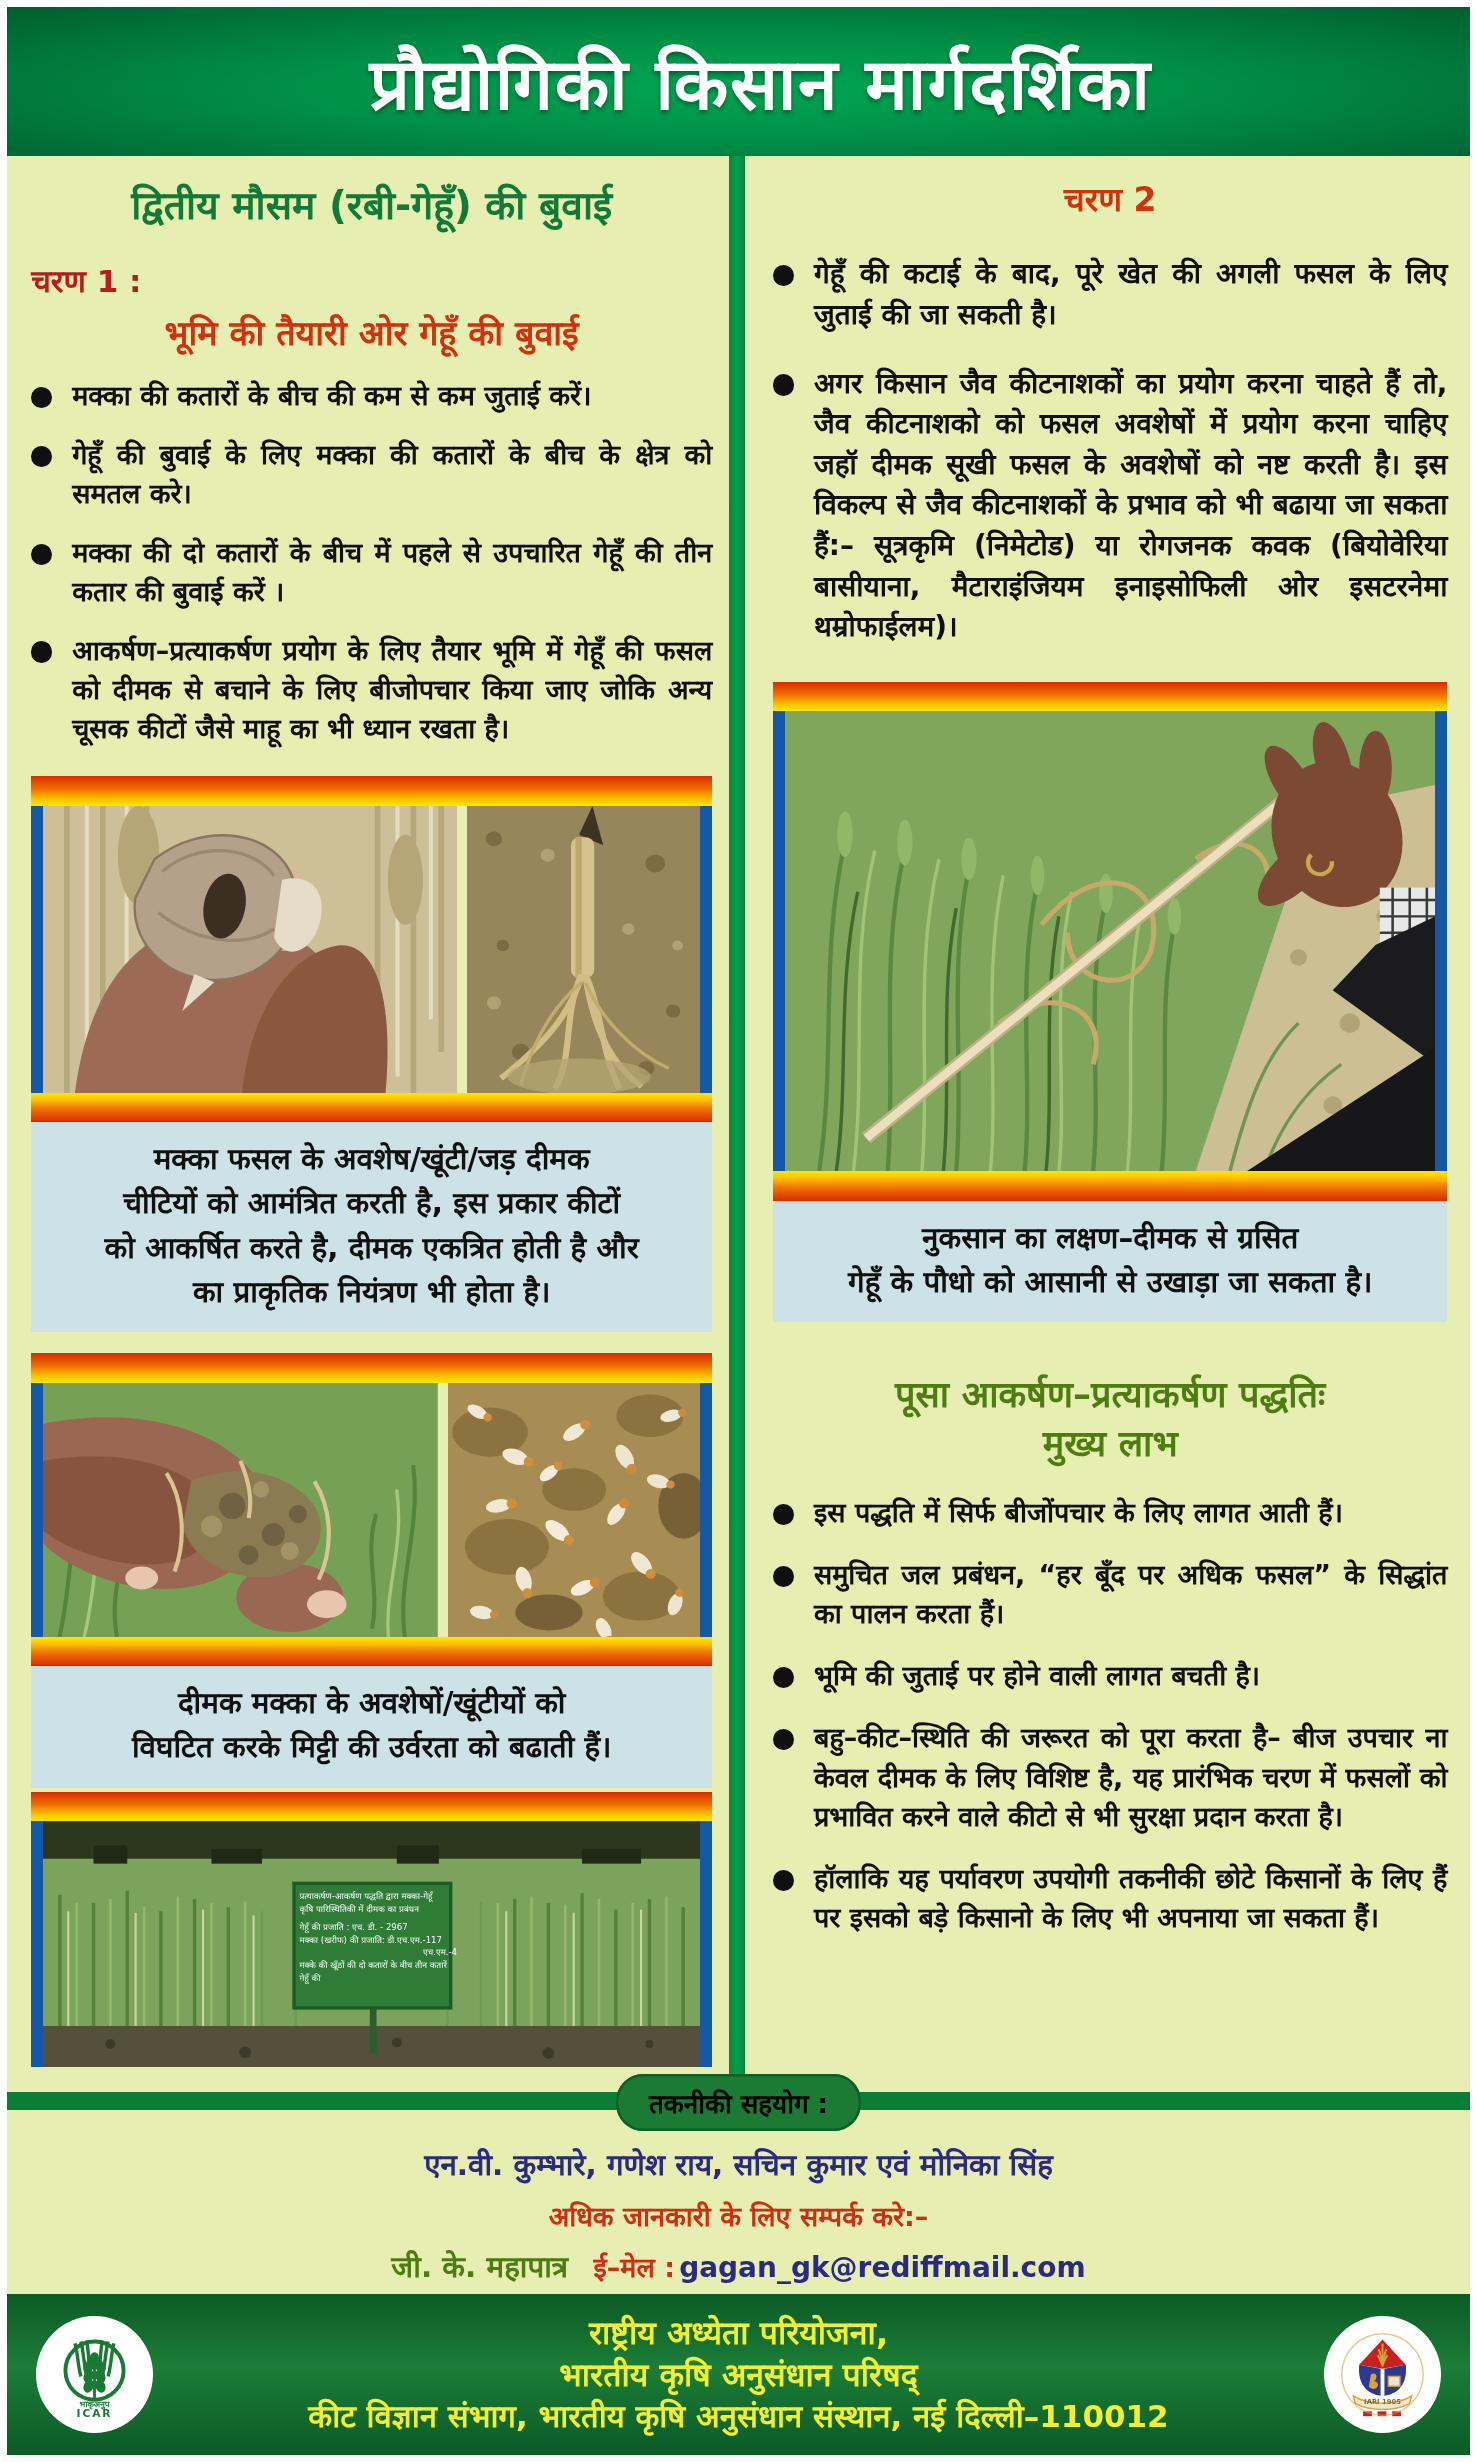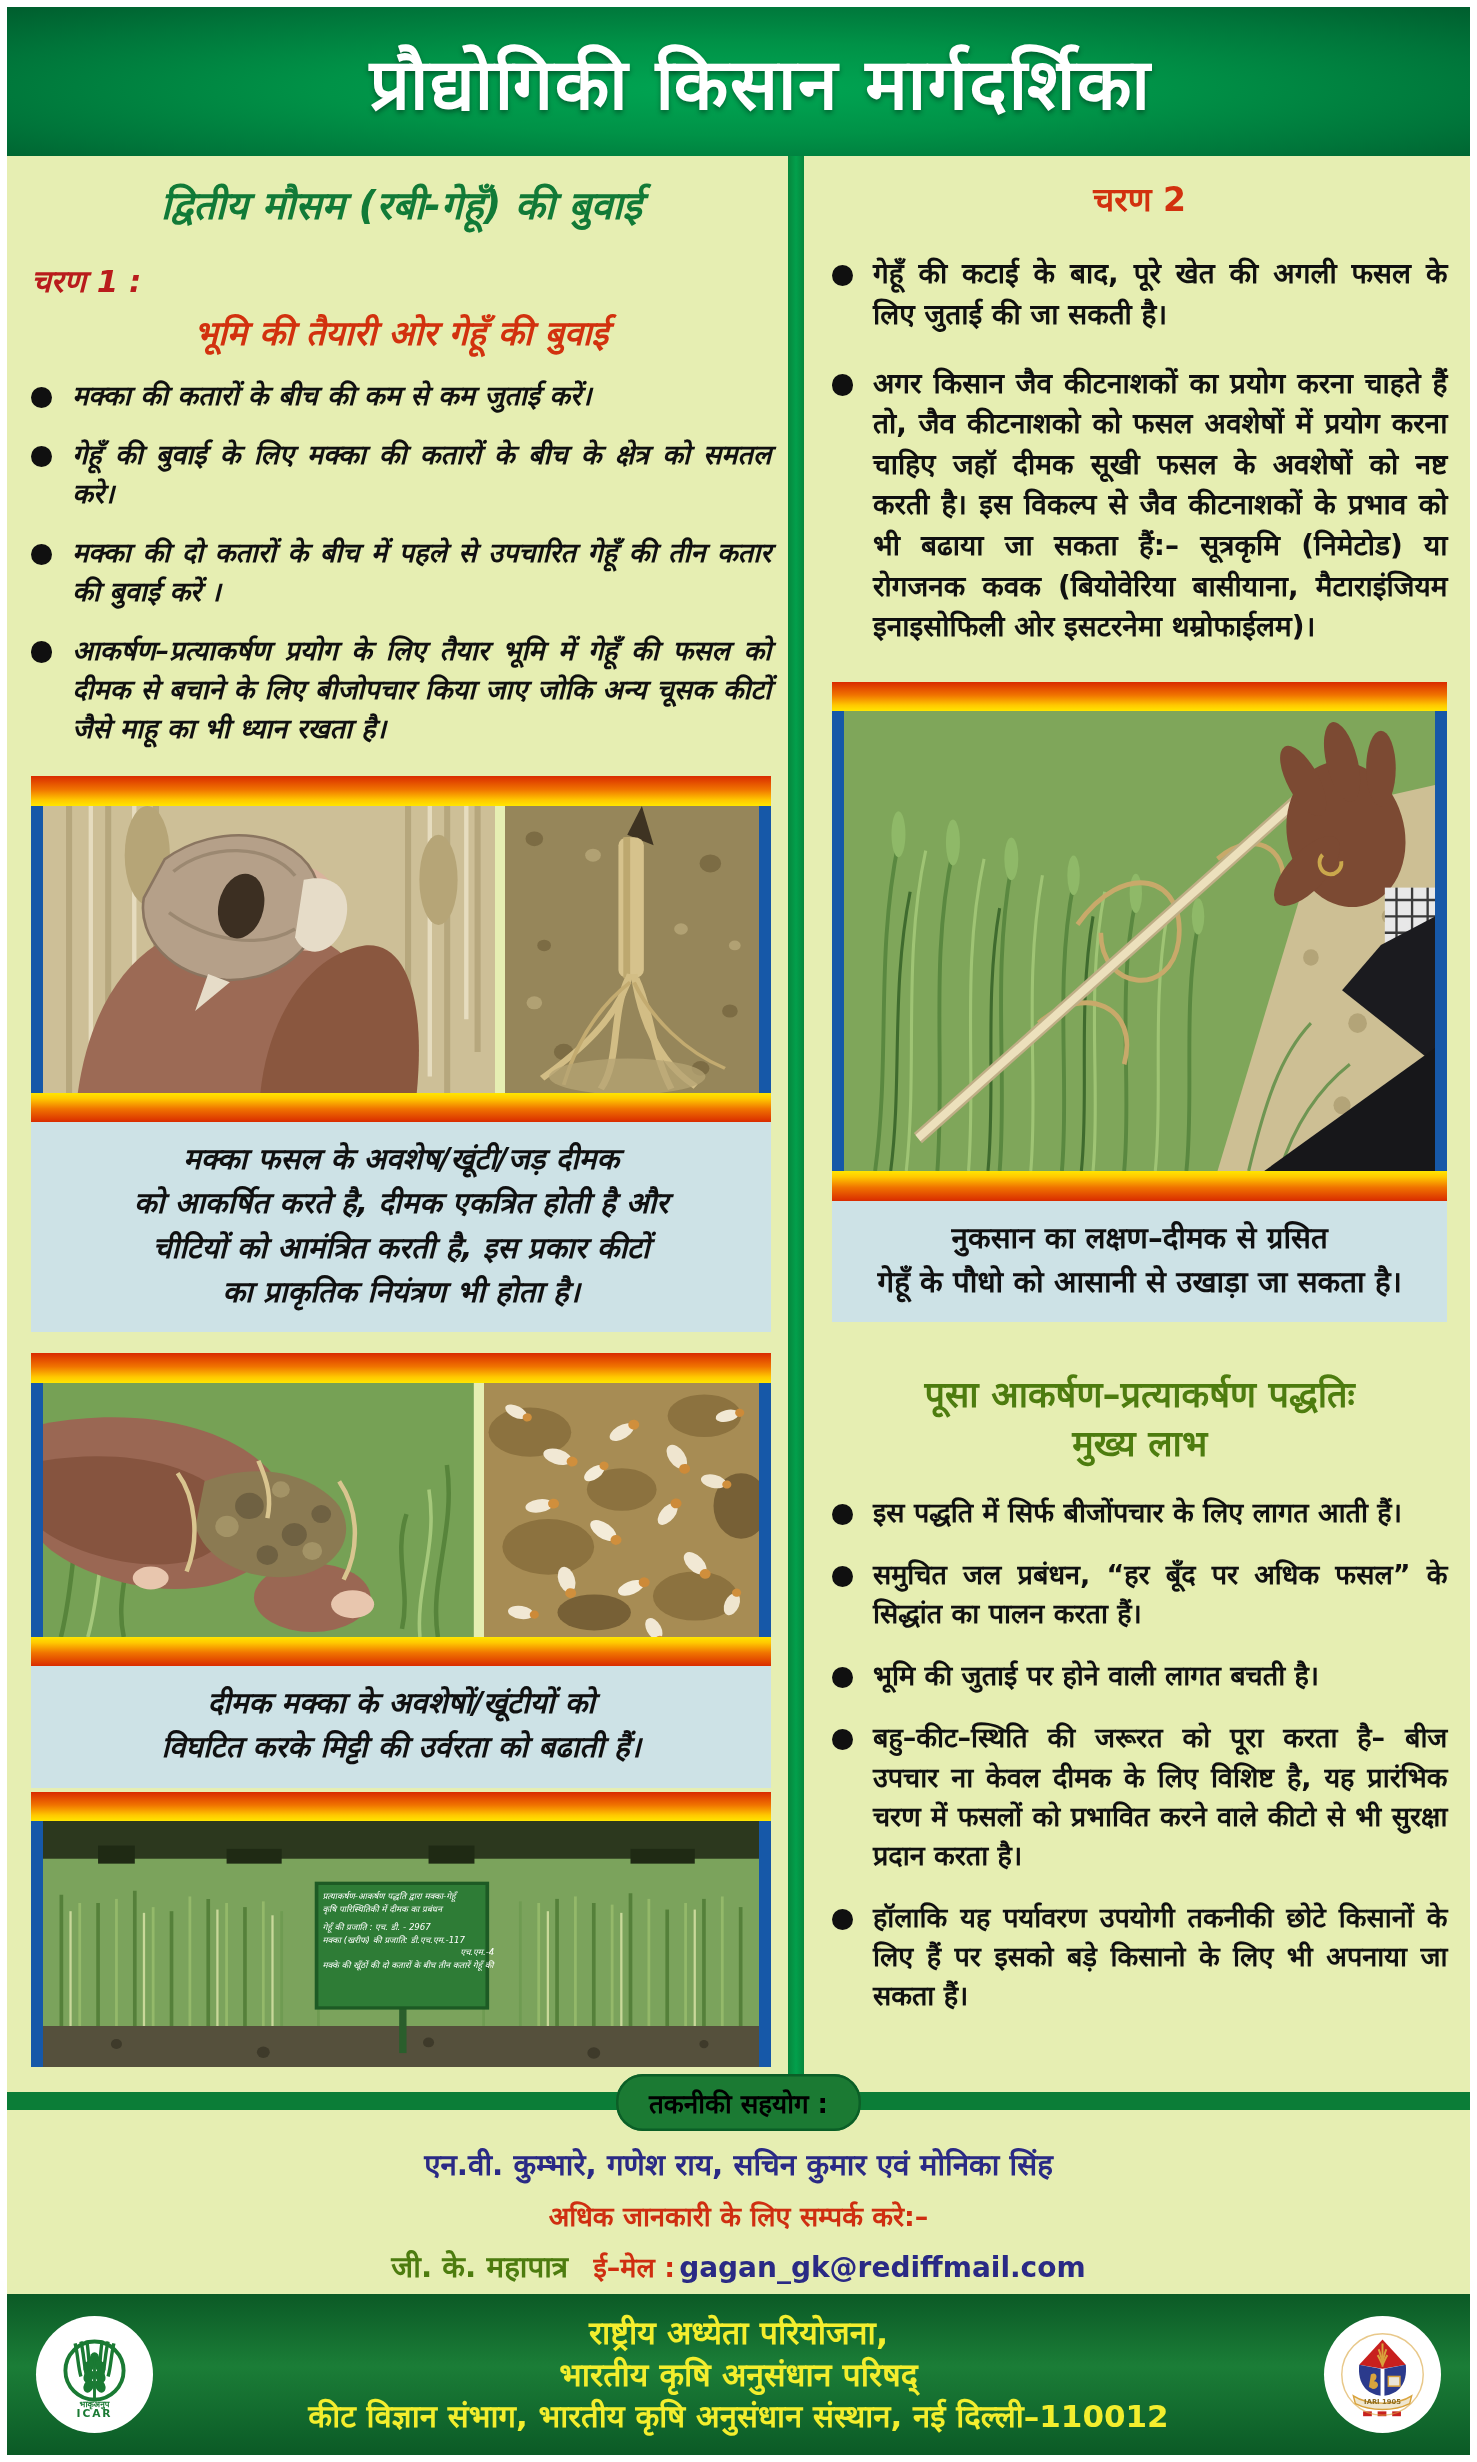--- a/index.html
+++ b/index.html
@@ -8,21 +8,21 @@
   .page { width:1477px; height:2462px; background:#ffffff; padding:6.6px; display:flex; flex-direction:column; overflow:hidden; }
 
   
   .banner { height:149px; flex:none; display:flex; align-items:center; justify-content:center;
     background:radial-gradient(ellipse at 50% 55%, #00a653 0%, #009247 40%, #00753a 75%, #005e2e 100%); }
   .banner h1 { color:#ffffff; font-size:71px; font-weight:bold; letter-spacing:1.6px; text-shadow:0 2.5px 4.9px rgba(0,0,0,.35);margin-left:44px; }
 
   
   .body { flex:1; display:flex; background:#e6eeb2; overflow:hidden; }
   .col { overflow:hidden; }
-  .col-left  { width:781px; flex:none; padding:4.9px 16.4px 0 24.6px;font-style:italic; }
+  .col-left  { width:722px; flex:none; padding:4.9px 16.4px 0 24.6px; }
   .divider   { width:16.4px; flex:none; background:linear-gradient(90deg,#07863c,#02a04c,#07863c); }
   .col-right { flex:1; padding:4.9px 23px 0 28px; }
 
   .season-heading { margin-top:21.3px; text-align:center; color:#117a37; font-size:39px; font-weight:bold; line-height:1.25; }
   .step-label { margin-top:28px; text-align:left; color:#b91c1c; font-size:31px; font-weight:bold; }
   .step-title { margin-top:8.2px; text-align:center; color:#d2310e; font-size:34px; font-weight:bold; }
   .step2-label { margin-top:16px; text-align:center; color:#d2310e; font-size:33px; font-weight:bold; }
 
   .bullets { margin-top:21.3px; }
   .bullet { display:flex; gap:19.7px; margin:19.7px 0; }
@@ -164,22 +164,22 @@
                 <path d="M132,215 C150,260 185,300 225,320"></path>
               </g>
               <ellipse cx="125" cy="330" rx="80" ry="22" fill="#b5a474" opacity=".75"></ellipse>
             </svg>
           </div>
         </div>
         <div class="strip-bottom"></div>
       </div>
       <div class="caption">
         <div>मक्का फसल के अवशेष/खूंटी/जड़ दीमक</div>
+        <div>चीटियों को आमंत्रित करती है, इस प्रकार कीटों</div>
         <div>को आकर्षित करते है, दीमक एकत्रित होती है और</div>
-        <div>चीटियों को आमंत्रित करती है, इस प्रकार कीटों</div>
         <div>का प्राकृतिक नियंत्रण भी होता है।</div>
       </div>
 
       <div class="photo-frame" style="margin-top:21.3px;">
         <div class="strip-top"></div>
         <div class="photo-row">
           <div class="photo" style="width:61%; height:254px;">
             <svg viewBox="0 0 480 310" preserveAspectRatio="none">
               <rect width="480" height="310" fill="#76a155"></rect>
               <g stroke="#57843b" stroke-width="5" fill="none">

